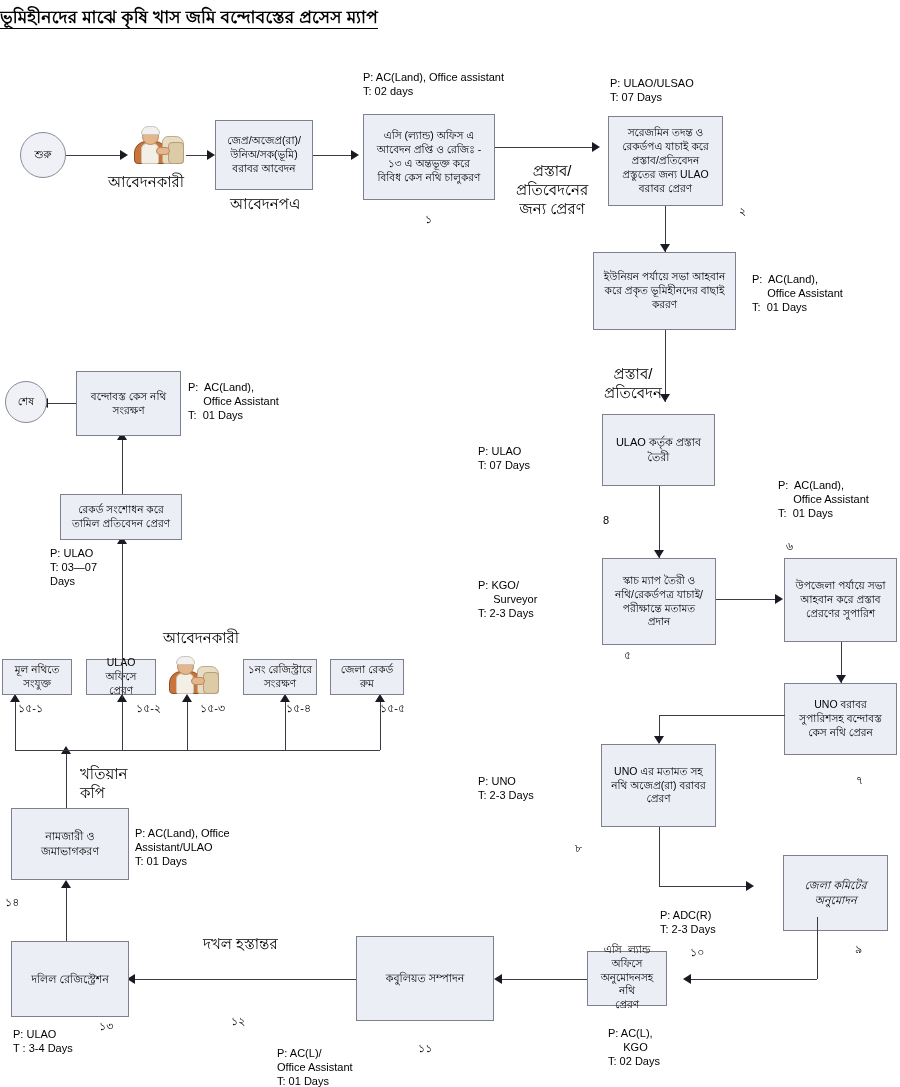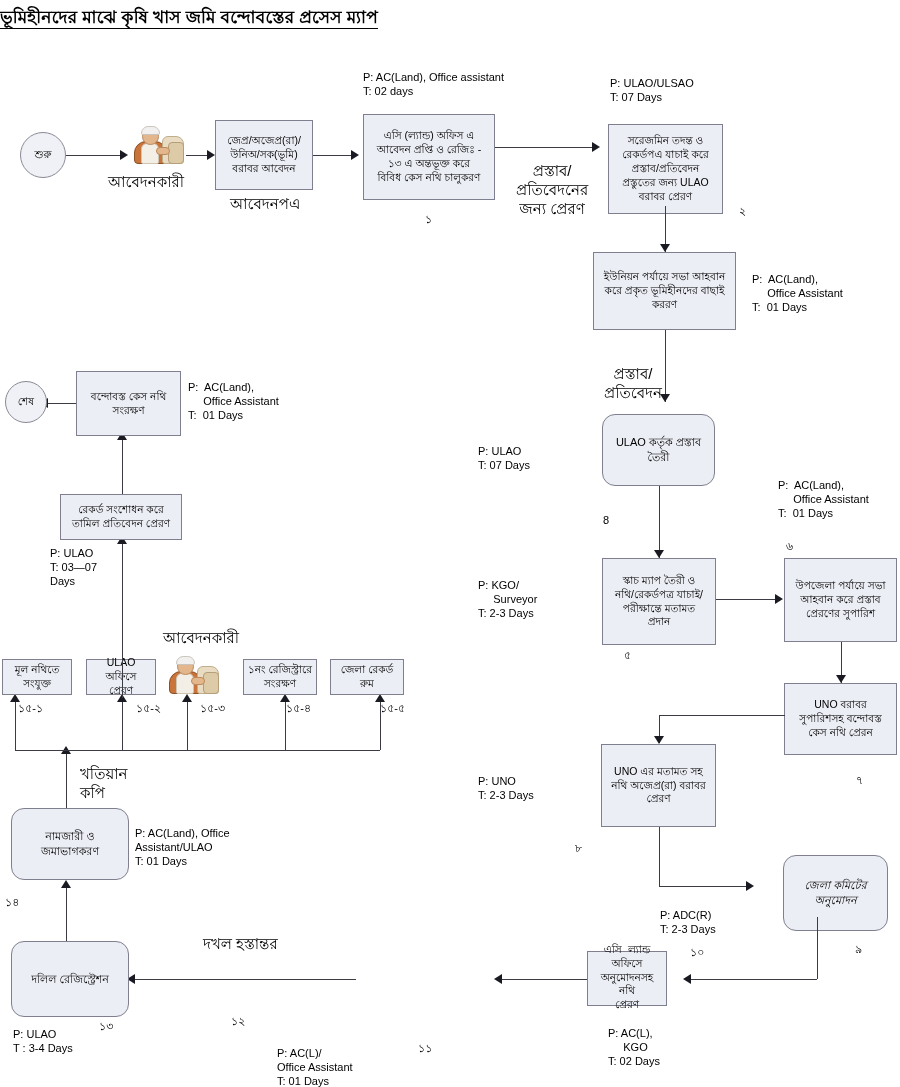--- a/index.html
+++ b/index.html
@@ -36,21 +36,21 @@
     background:#eceef5;
     display:flex;
     align-items:center;
     justify-content:center;
     text-align:center;
     font-size:10.5px;
     line-height:1.32;
     padding:2px 3px;
     color:#000;
   }
-  .box.lg{font-size:11px;border-radius:13px;}
+  .box.lg{font-size:11px;}
   .circle{
     position:absolute;
     box-sizing:border-box;
     border:1px solid #8a8a96;
     background:#f0f1f6;
     border-radius:50%;
     display:flex;
     align-items:center;
     justify-content:center;
     font-size:10.5px;
@@ -157,21 +157,21 @@
   <div class="num" style="left:425px;top:211px;">১</div>
 
   <div class="ln lnh" style="left:495px;top:147px;width:100px;"></div>
   <div class="arrow ar-r" style="left:592px;top:142px;"></div>
   <div class="txt bn" style="left:516px;top:161px;text-align:center;">প্রস্তাব/
 প্রতিবেদনের
 জন্য প্রেরণ</div>
 
   <div class="txt" style="left:610px;top:76px;">P: ULAO/ULSAO
 T: 07 Days</div>
-  <div class="box" style="left:608px;top:116px;width:115px;height:90px;white-space:pre-line;margin-top:8px;">সরেজমিন তদন্ত ও
+  <div class="box" style="left:608px;top:116px;width:115px;height:90px;white-space:pre-line;">সরেজমিন তদন্ত ও
 রেকর্ডপএ যাচাই করে
 প্রস্তাব/প্রতিবেদন
 প্রস্তুতের জন্য ULAO
 বরাবর প্রেরণ</div>
   <div class="num" style="left:739px;top:203px;">২</div>
 
   <div class="ln lnv" style="left:665px;top:206px;height:46px;"></div>
   <div class="arrow ar-d" style="left:660px;top:244px;"></div>
 
   <div class="box" style="left:593px;top:252px;width:143px;height:78px;white-space:pre-line;">ইউনিয়ন পর্যায়ে সভা আহবান
@@ -252,20 +252,21 @@
 অনুমোদনসহ নথি
 প্রেরণ</div>
   <div class="num" style="left:690px;top:944px;">১০</div>
   <div class="txt" style="left:608px;top:1026px;">P: AC(L),
      KGO
 T: 02 Days</div>
 
   <div class="ln lnh" style="left:500px;top:979px;width:87px;"></div>
   <div class="arrow ar-l" style="left:494px;top:974px;"></div>
 
+  <div class="box lg" style="left:356px;top:936px;width:138px;height:85px;">কবুলিয়ত সম্পাদন</div>
   <div class="num" style="left:418px;top:1040px;">১১</div>
   <div class="txt" style="left:277px;top:1046px;">P: AC(L)/
 Office Assistant
 T: 01 Days</div>
 
   <div class="ln lnh" style="left:133px;top:979px;width:223px;"></div>
   <div class="arrow ar-l" style="left:127px;top:974px;"></div>
   <div class="txt bn" style="left:203px;top:934px;">দখল হস্তান্তর</div>
   <div class="num" style="left:231px;top:1013px;">১২</div>
 

